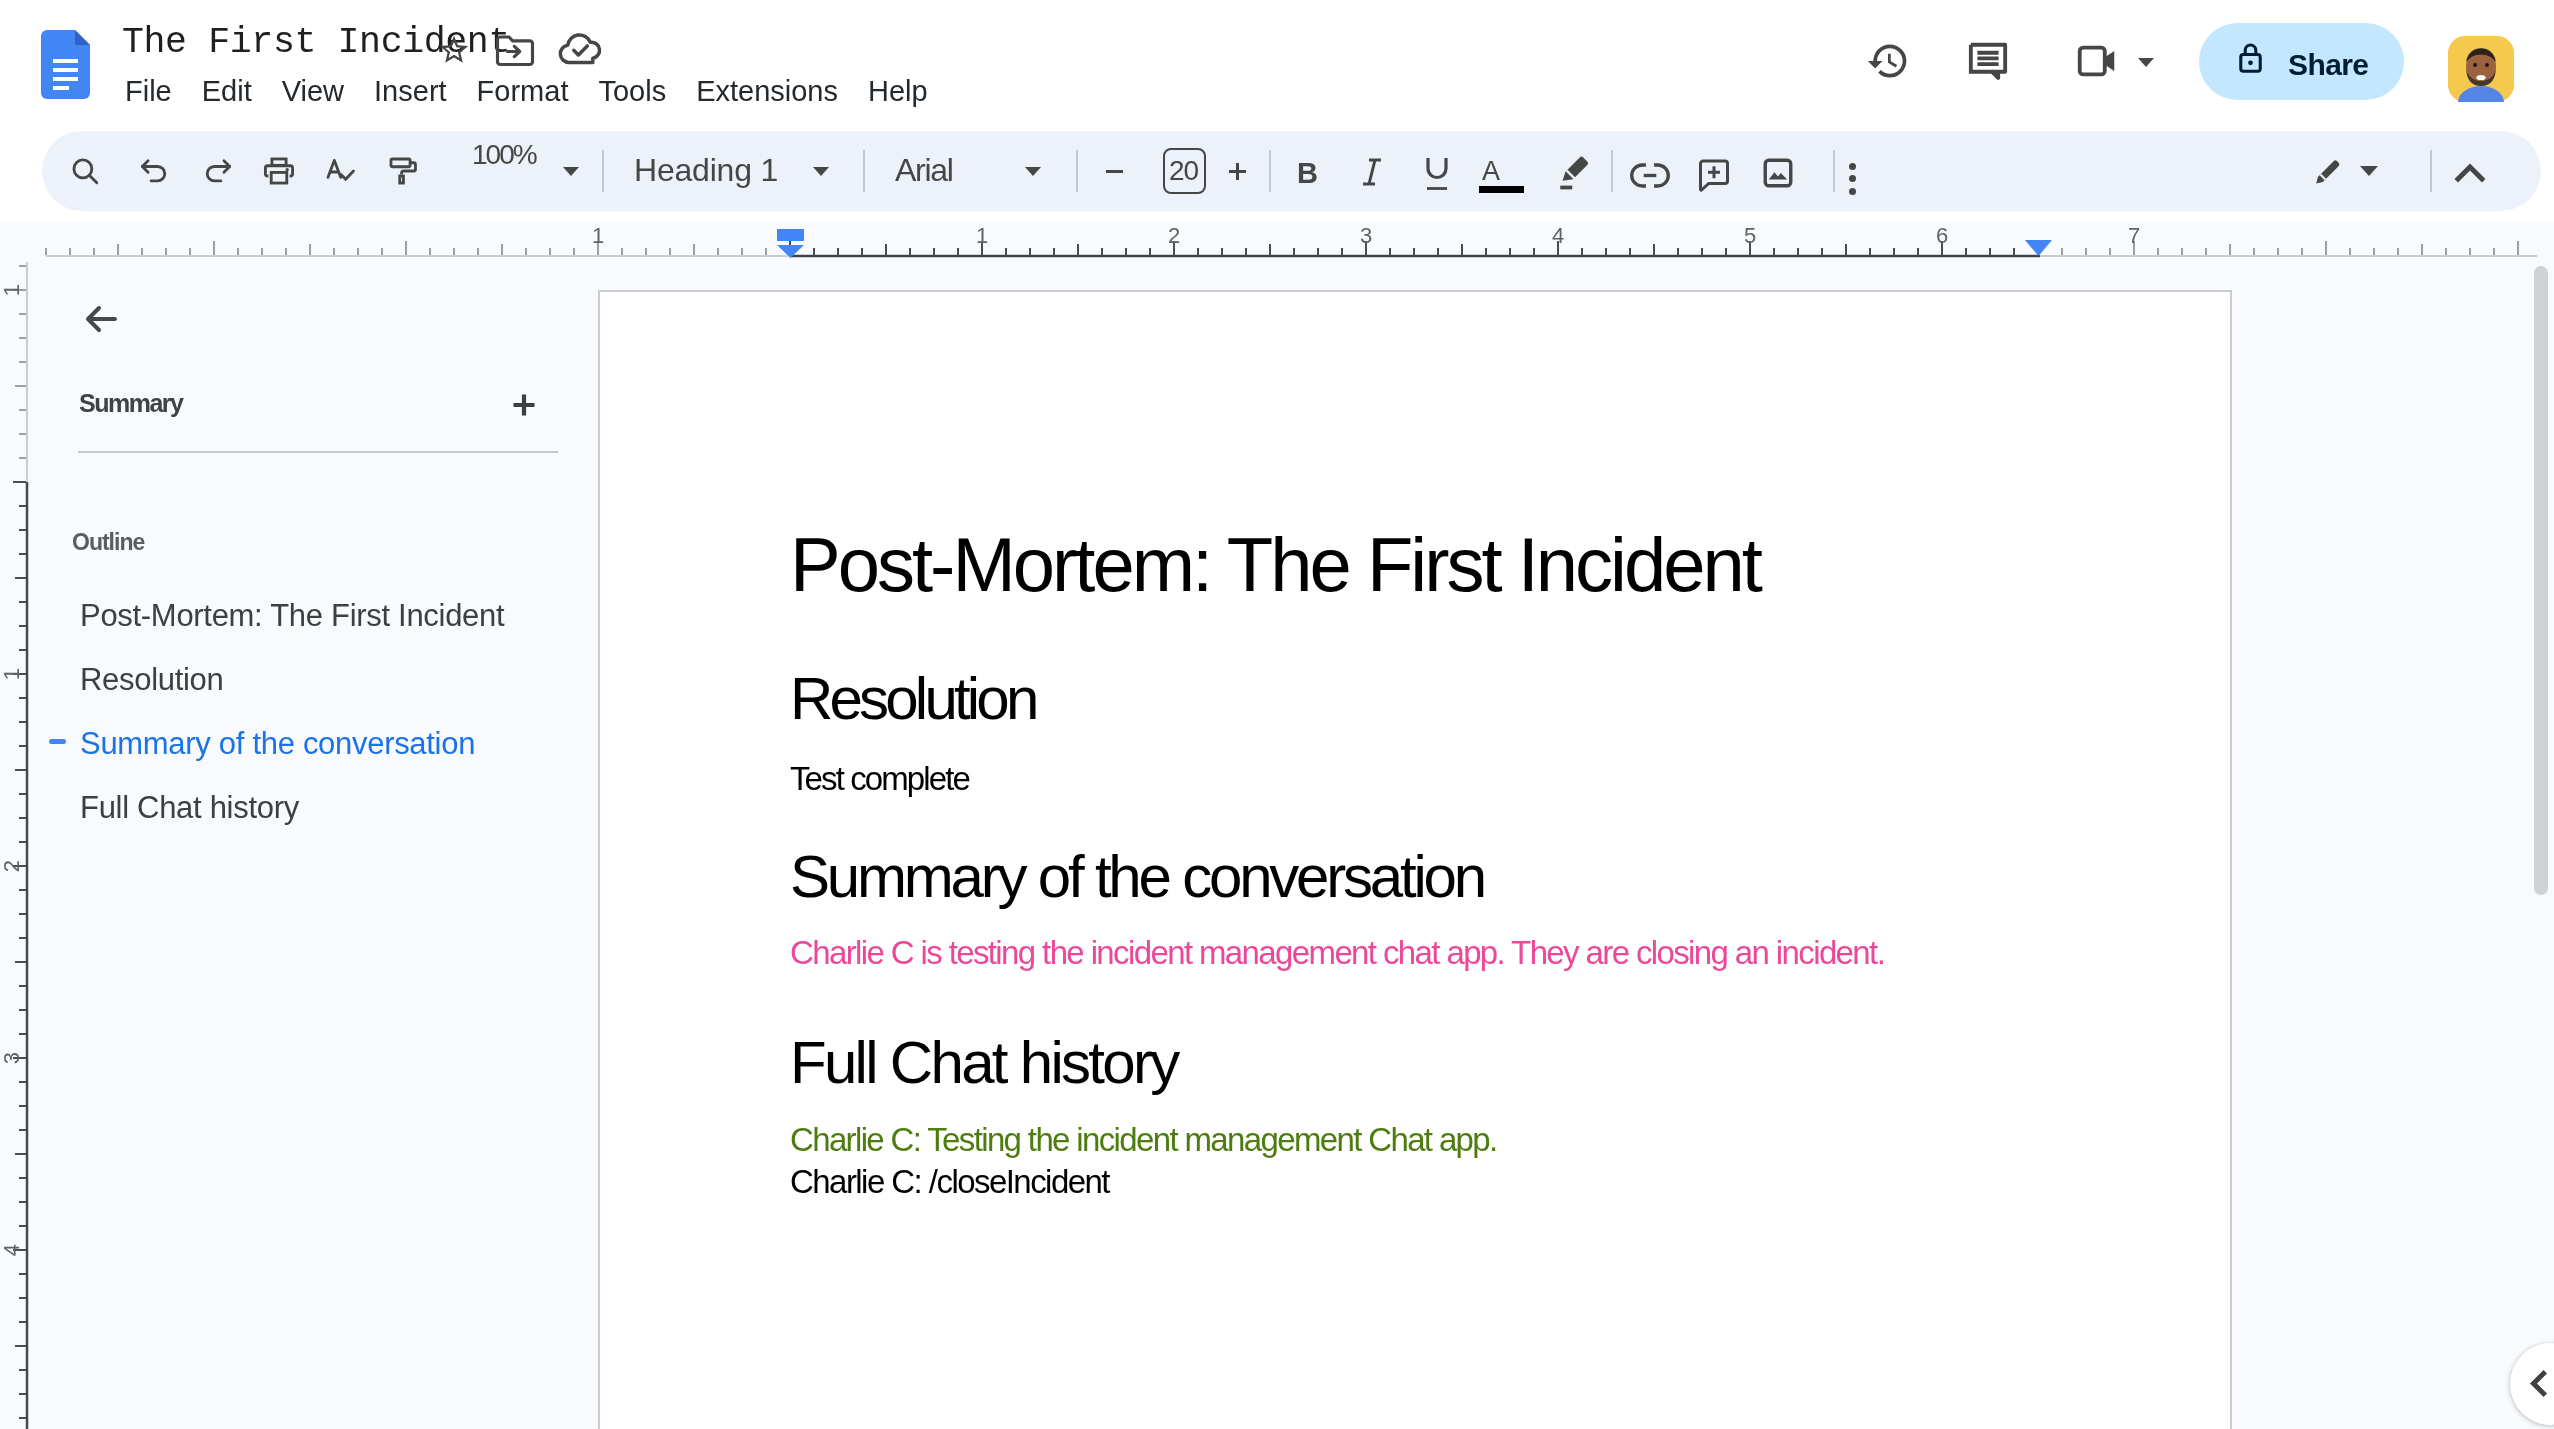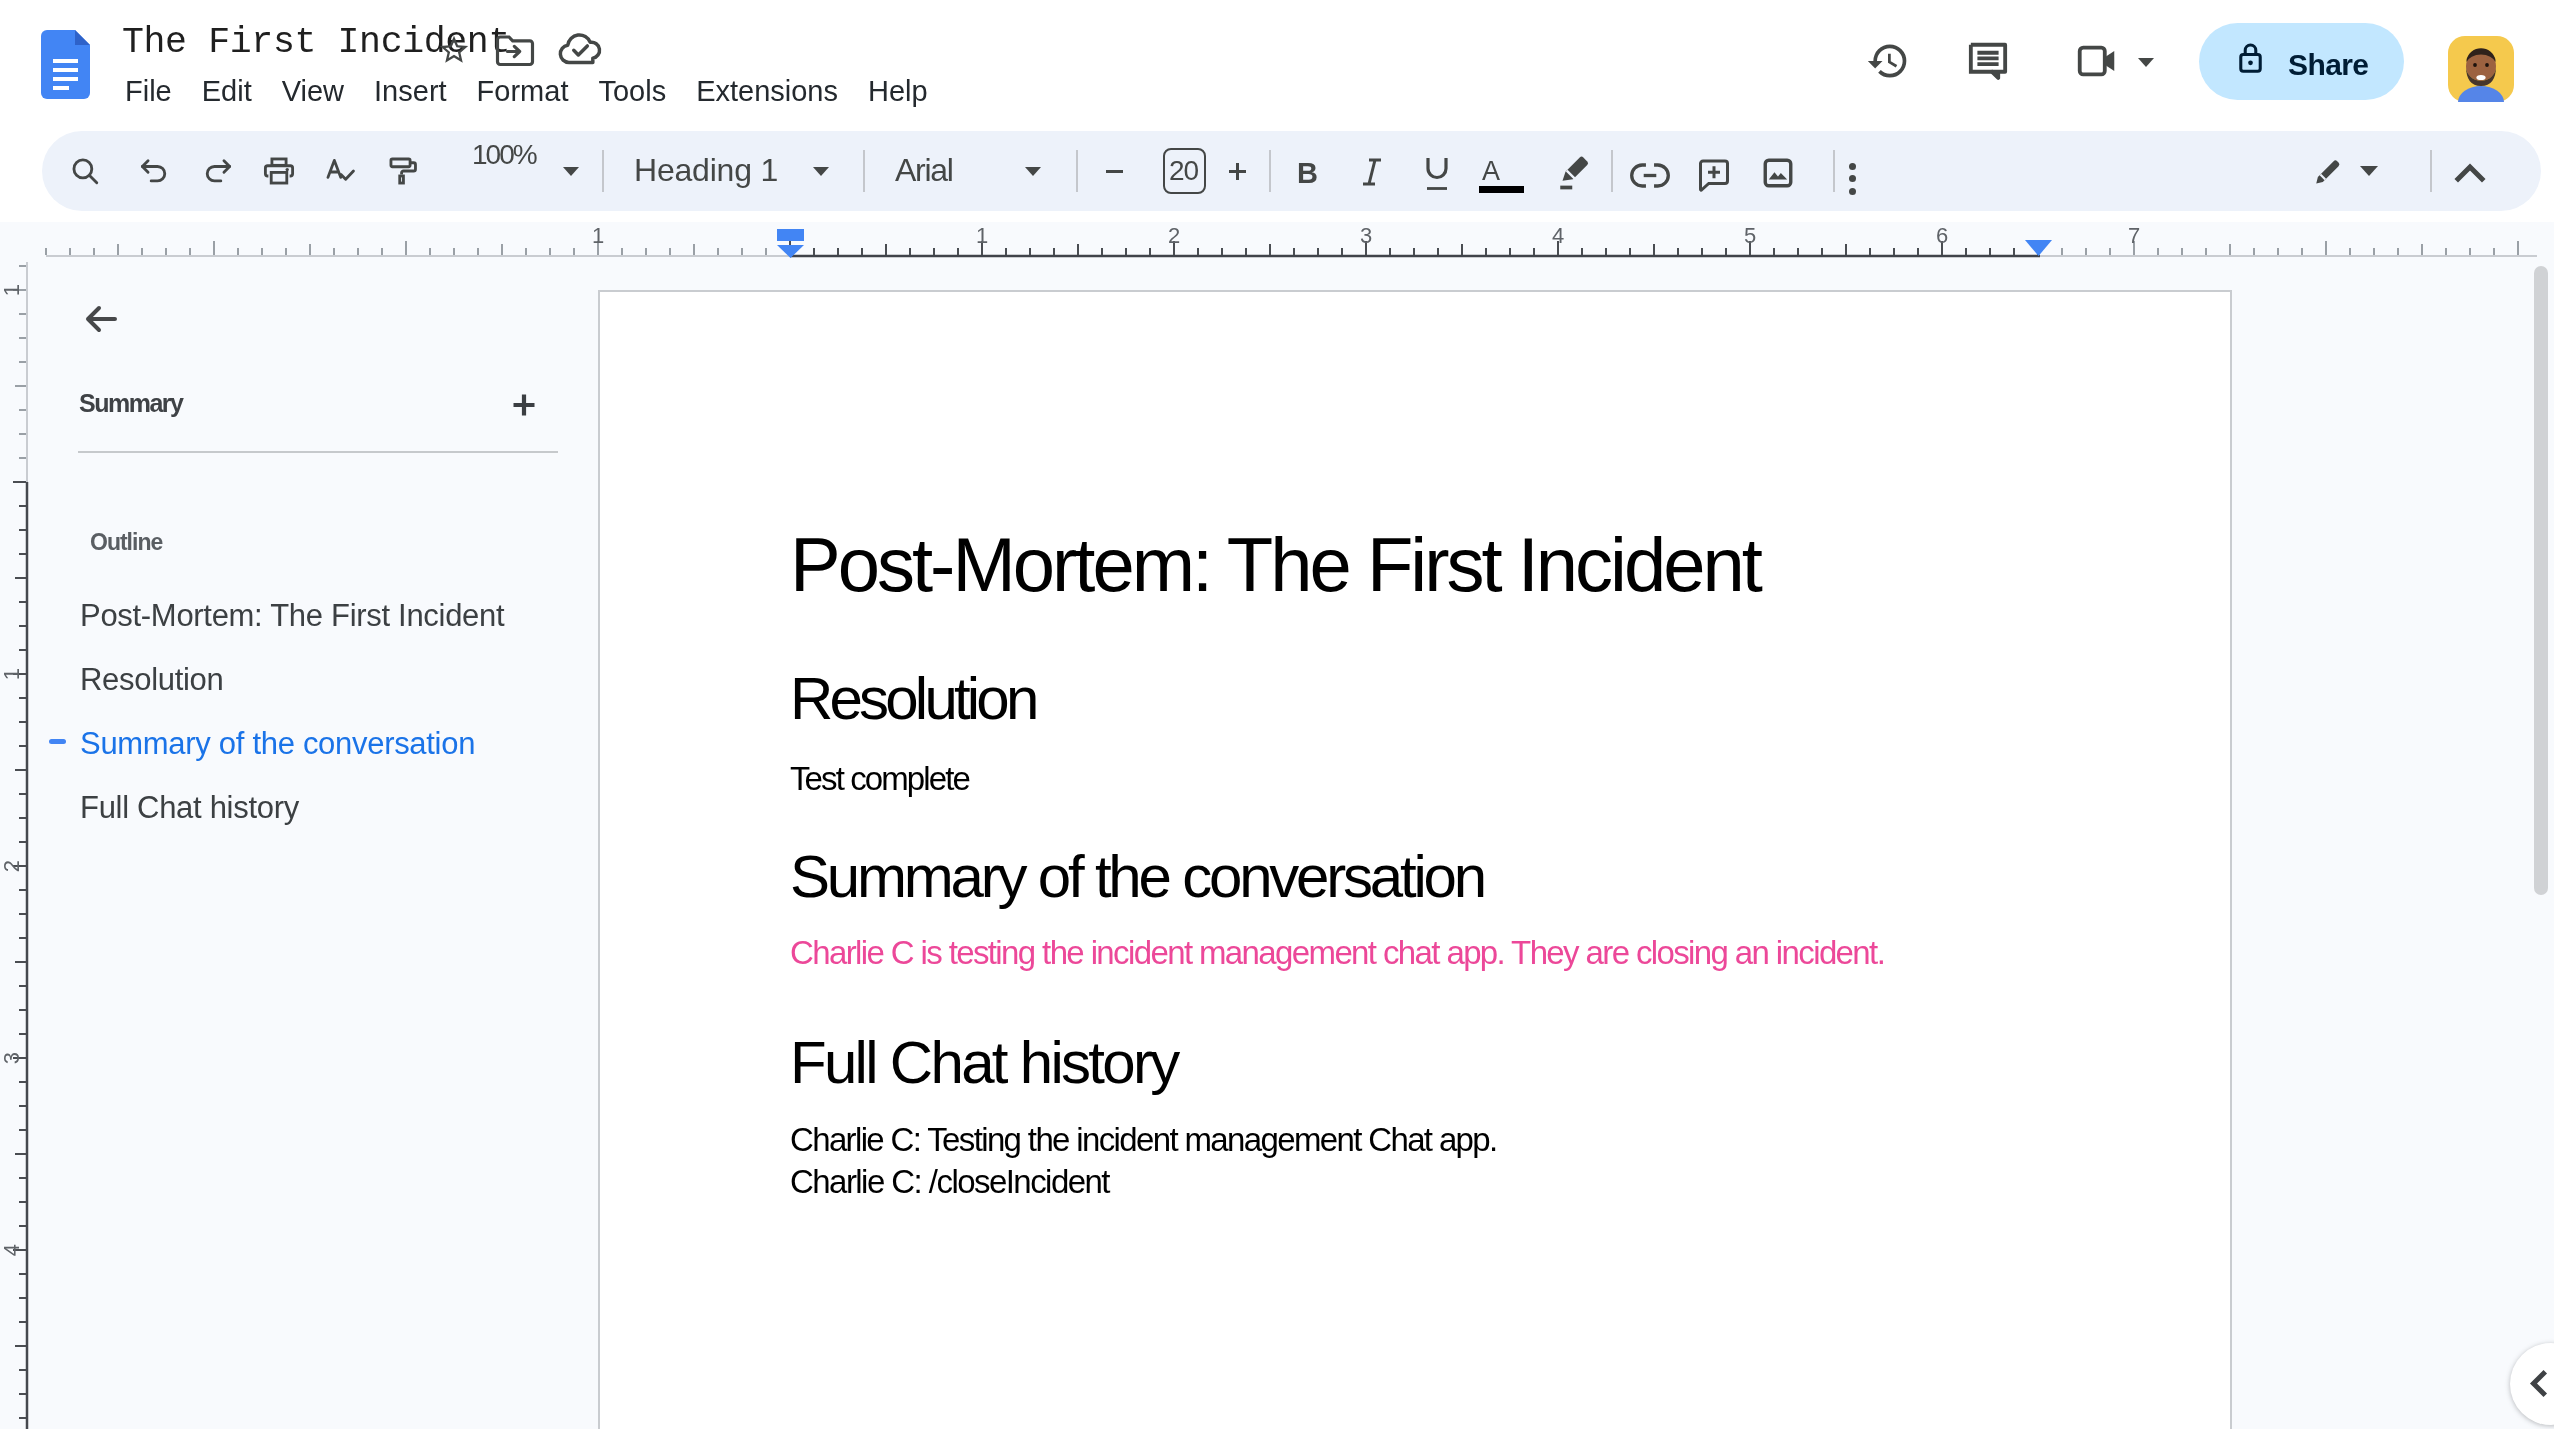--- a/index.html
+++ b/index.html
@@ -332,31 +332,31 @@
     <text x="9" y="1250" font-size="22" fill="#5f6368" text-anchor="middle" font-family="Liberation Sans" transform="rotate(-90 9 1250)" dominant-baseline="middle" dy="4">4</text>
   </svg>
 <svg class="a" style="left:82px;top:300px" width="36" height="38" viewBox="0 0 36 38">
 <path d="M33 19 H6 M17 8 L6 19 l11 11" fill="none" stroke="#47484a" stroke-width="4" stroke-linecap="round" stroke-linejoin="round"></path>
 </svg>
 <div class="t" style="left:79px;top:390.8px;font-size:25px;line-height:25px;letter-spacing:-1.5px;color:#3f4246;font-weight:700;">Summary</div>
 <svg class="a" style="left:512px;top:393px" width="24" height="24" viewBox="0 0 24 24">
 <path d="M12 1.5 v21 M1.5 12 h21" stroke="#3c3f43" stroke-width="4.2"></path>
 </svg>
 <div class="a" style="left:78px;top:451px;width:480px;height:2px;background:#c6c9cc;"></div>
-<div class="t" style="left:90px;top:530.5px;font-size:23px;line-height:23px;letter-spacing:-1px;color:#5a5e63;font-weight:700;">Outline</div>
+<div class="t" style="left:72px;top:530.5px;font-size:23px;line-height:23px;letter-spacing:-1px;color:#5a5e63;font-weight:700;">Outline</div>
 <div class="t" style="left:80px;top:599.8px;font-size:31px;line-height:31px;letter-spacing:-0.3px;color:#3c4043;font-weight:400;">Post-Mortem: The First Incident</div>
 <div class="t" style="left:80px;top:663.8px;font-size:31px;line-height:31px;letter-spacing:-0.3px;color:#3c4043;font-weight:400;">Resolution</div>
 <div class="t" style="left:80px;top:727.8px;font-size:31px;line-height:31px;letter-spacing:-0.3px;color:#1a73e8;font-weight:400;">Summary of the conversation</div>
 <div class="t" style="left:80px;top:791.8px;font-size:31px;line-height:31px;letter-spacing:-0.3px;color:#3c4043;font-weight:400;">Full Chat history</div>
 <div class="a" style="left:48.5px;top:739px;width:17px;height:5px;background:#4285f4;border-radius:2.5px;"></div>
 <div class="a" style="left:598px;top:290px;width:1634px;height:1139px;background:#fff;border:2px solid #c9ccd0;border-bottom:none"></div>
 <div class="t" style="left:790px;top:526.7px;font-size:76px;line-height:76px;letter-spacing:-3.0px;color:#000;font-weight:400;">Post-Mortem: The First Incident</div>
 <div class="t" style="left:790px;top:669.2px;font-size:60px;line-height:60px;letter-spacing:-3.8px;color:#000;font-weight:400;">Resolution</div>
 <div class="t" style="left:790px;top:762.1px;font-size:33px;line-height:33px;letter-spacing:-1.9px;color:#000;font-weight:400;">Test complete</div>
 <div class="t" style="left:790px;top:846.7px;font-size:60px;line-height:60px;letter-spacing:-3.2px;color:#000;font-weight:400;">Summary of the conversation</div>
 <div class="t" style="left:790px;top:935.8px;font-size:33px;line-height:33px;letter-spacing:-1.62px;color:#ec4899;font-weight:400;">Charlie C is testing the incident management chat app. They are closing an incident.</div>
 <div class="t" style="left:790px;top:1032.8px;font-size:60px;line-height:60px;letter-spacing:-2.7px;color:#000;font-weight:400;">Full Chat history</div>
-<div class="t" style="left:790px;top:1122.8px;font-size:33px;line-height:33px;letter-spacing:-1.64px;color:#000000;font-weight:400;">Charlie C: Testing the incident management Chat app.</div>
+<div class="t" style="left:790px;top:1122.8px;font-size:33px;line-height:33px;letter-spacing:-1.64px;color:#4d7c0f;font-weight:400;">Charlie C: Testing the incident management Chat app.</div>
 <div class="t" style="left:790px;top:1165px;font-size:33px;line-height:33px;letter-spacing:-1.55px;color:#000;font-weight:400;">Charlie C: /closeIncident</div>
 <div class="a" style="left:2534px;top:266px;width:14px;height:629px;background:#d0d2d5;border-radius:7px;"></div>
 <div class="a" style="left:2510px;top:1343px;width:82px;height:82px;border-radius:50%;background:#fff;box-shadow:0 1px 5px rgba(60,64,67,.35)"></div>
 <svg class="a" style="left:2530px;top:1371px" width="16" height="25" viewBox="0 0 16 25">
 <path d="M13.5 2.5 L3.5 12.5 l10 10" fill="none" stroke="#3f4245" stroke-width="5" stroke-linecap="square"></path>
 </svg>
 </body></html>

